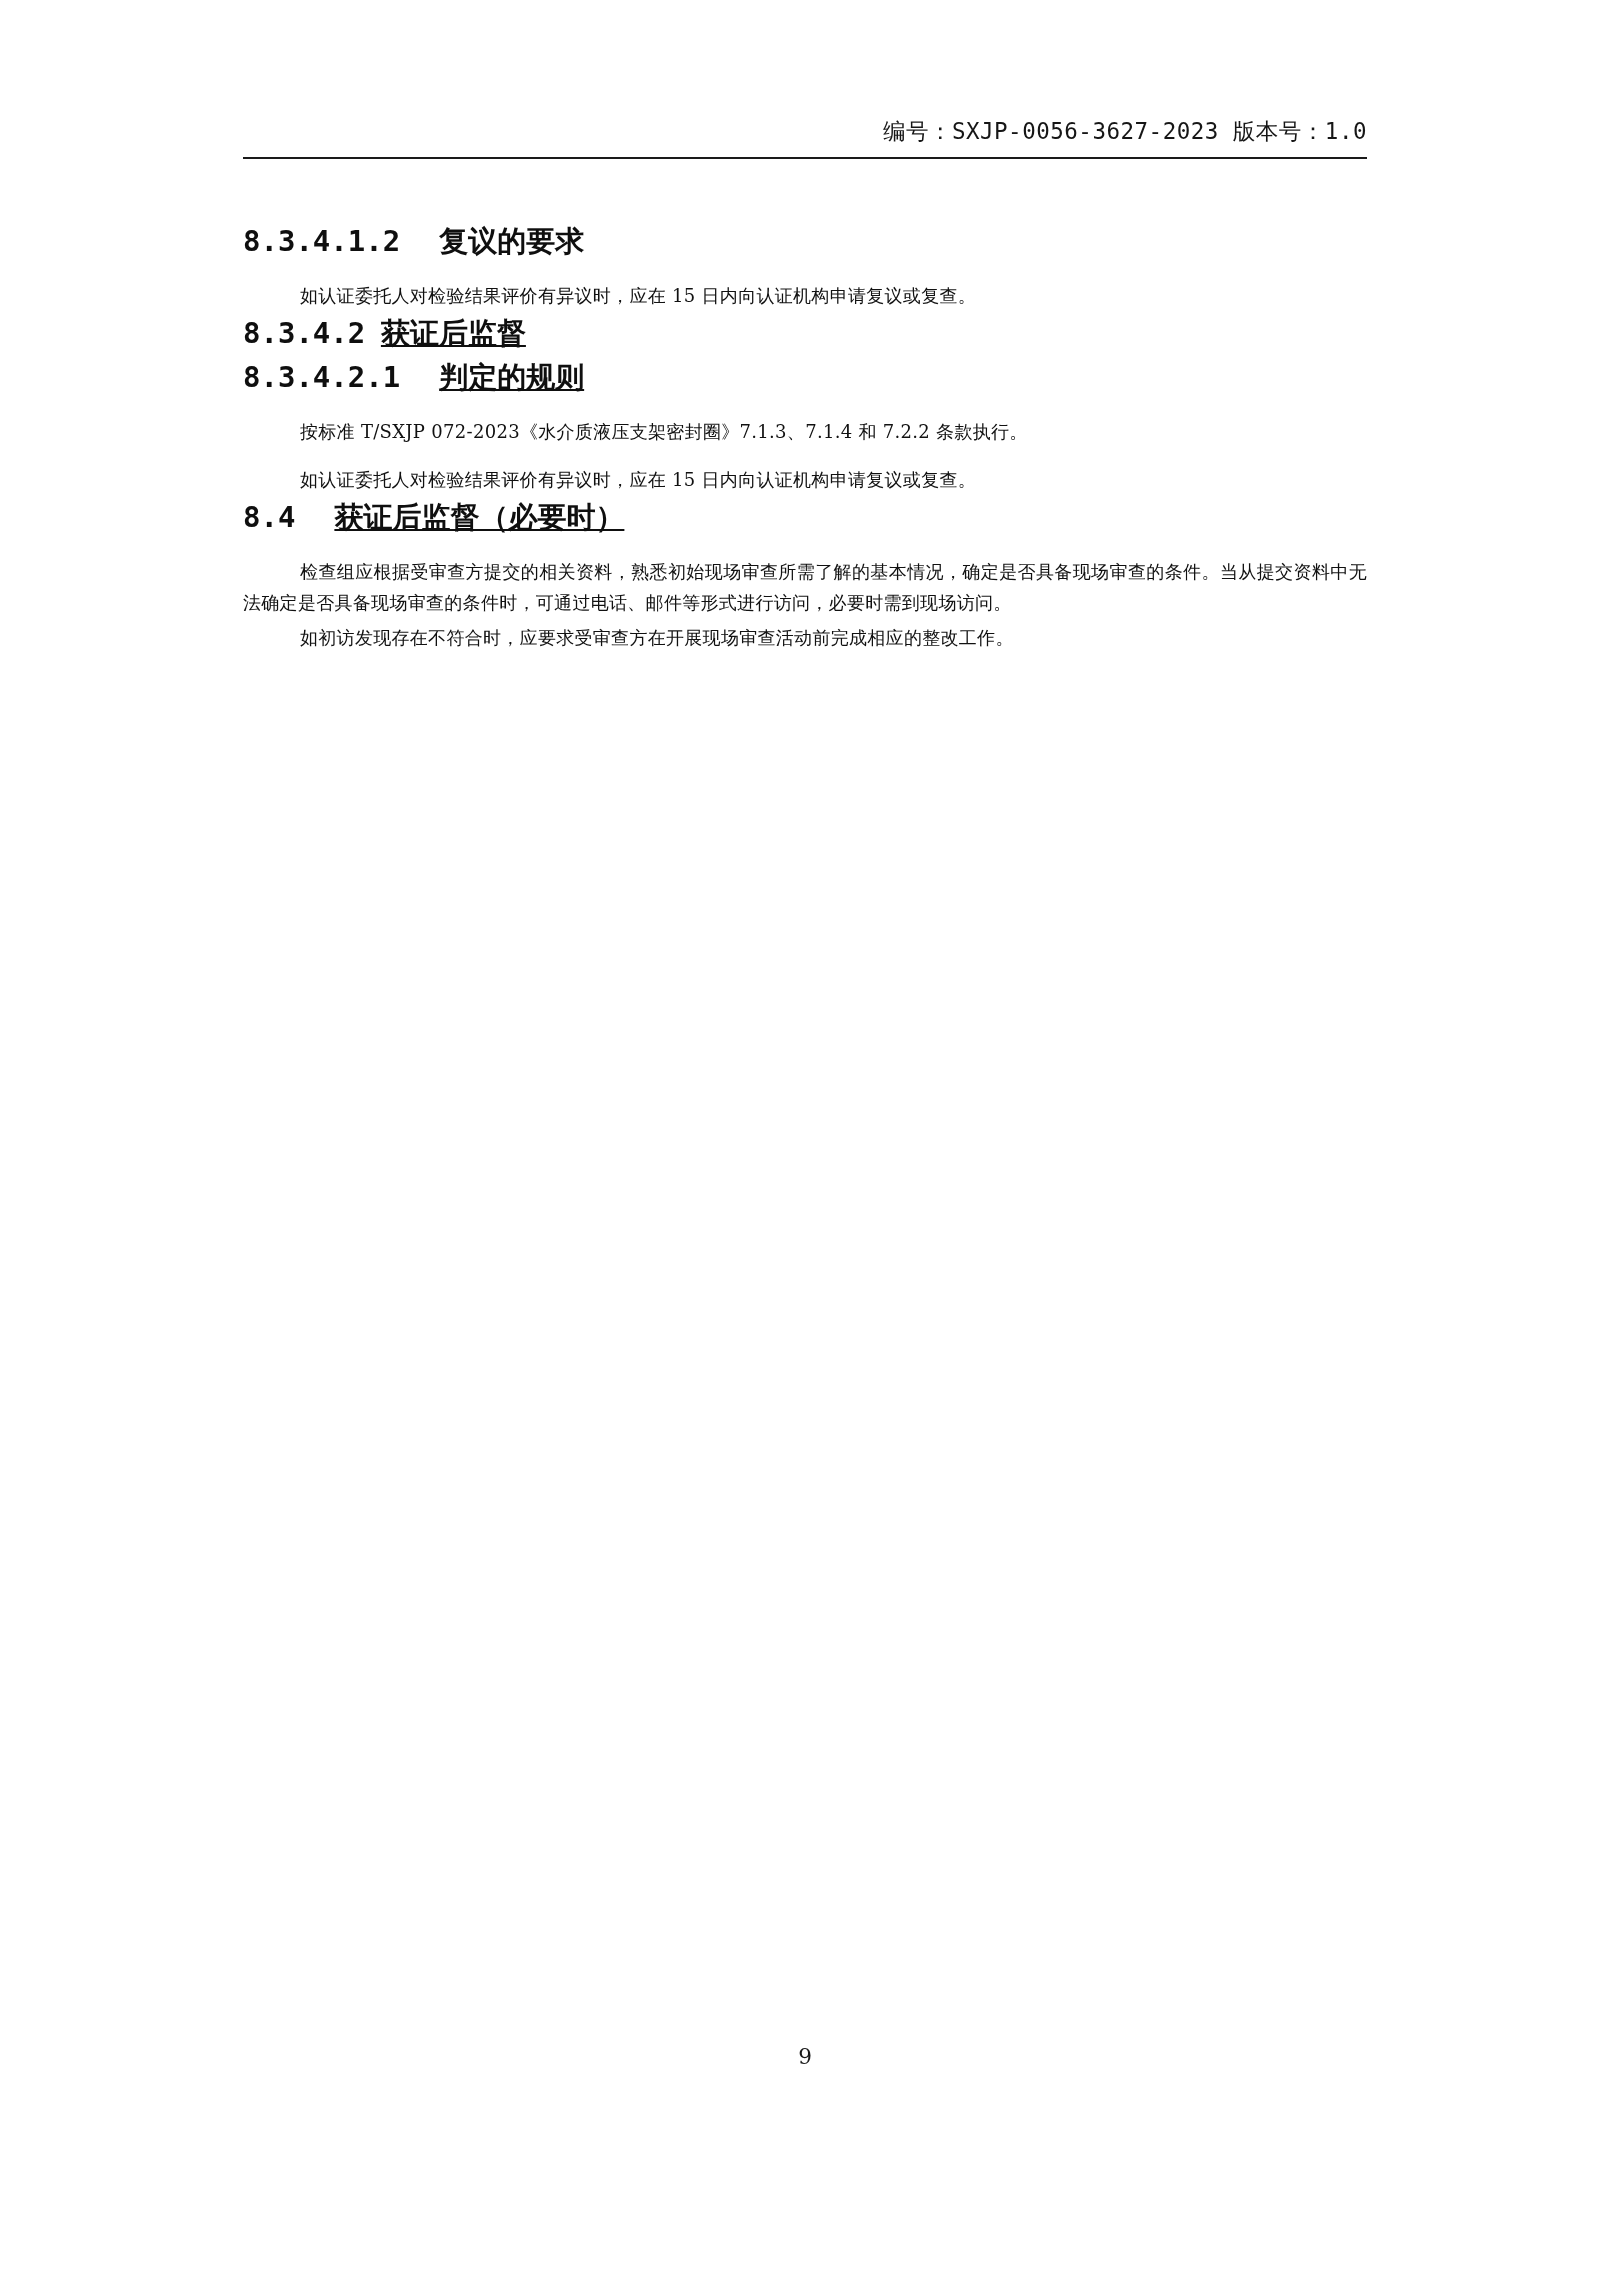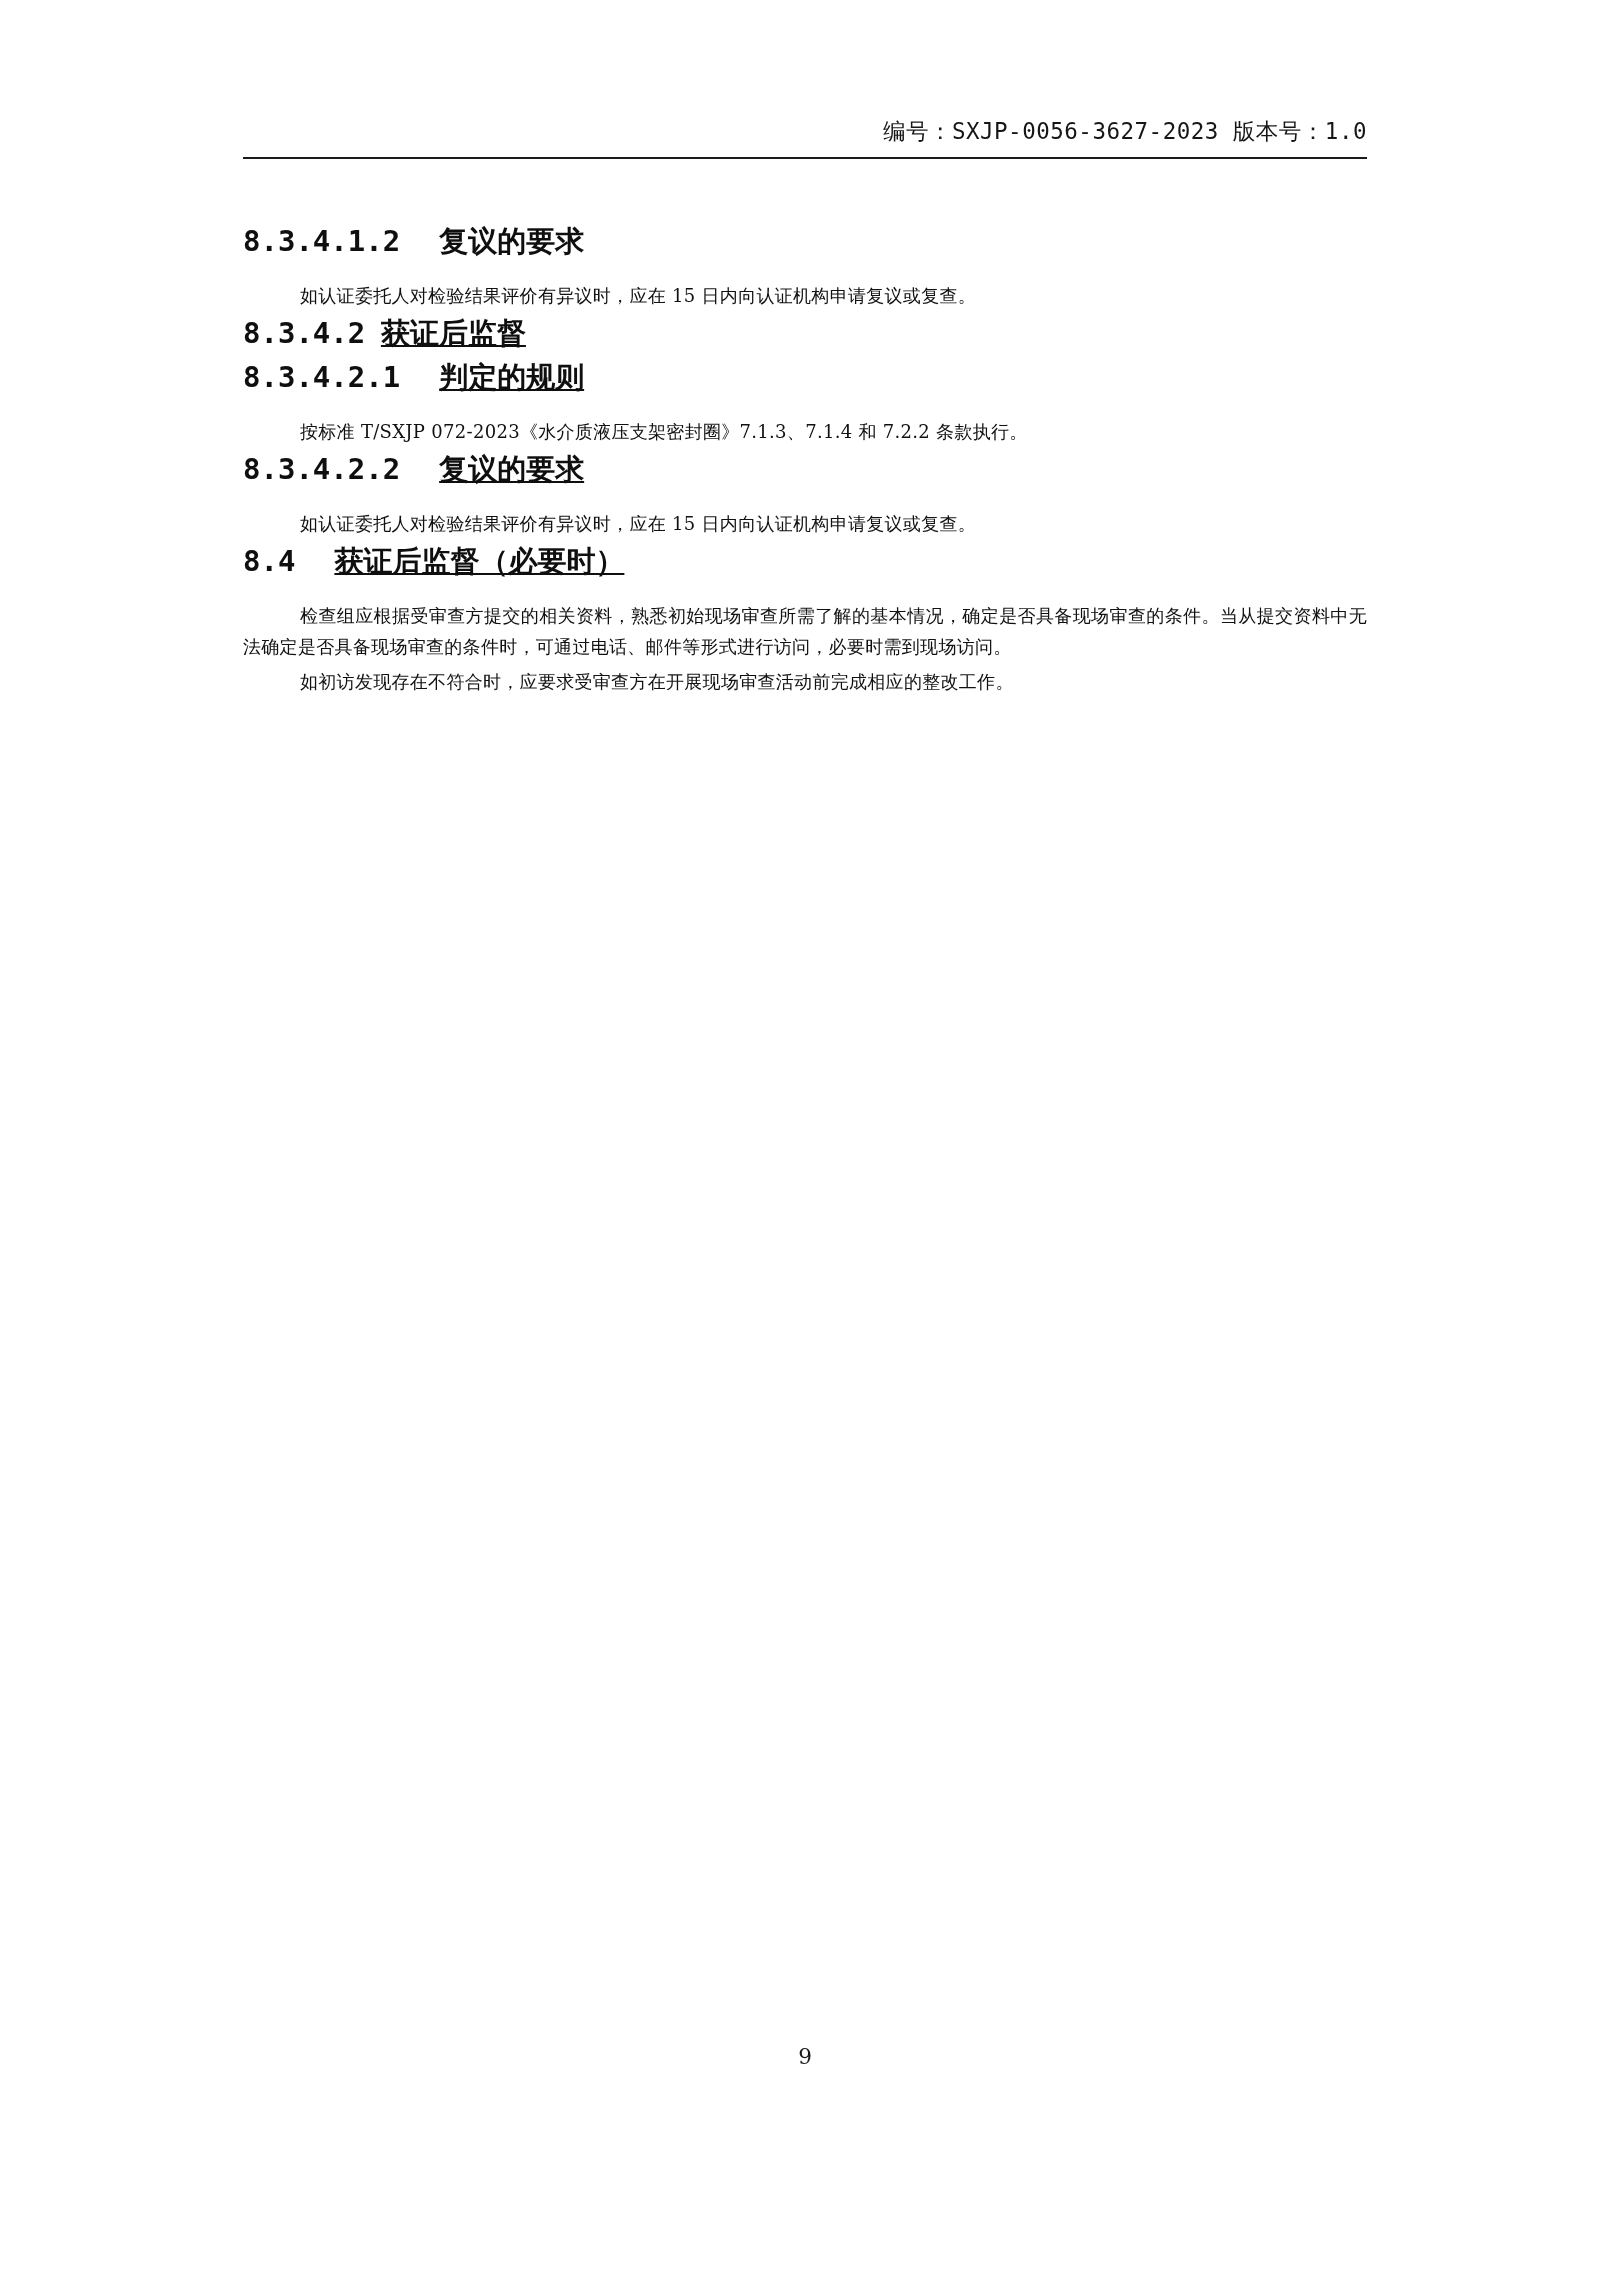--- a/index.html
+++ b/index.html
@@ -121,23 +121,20 @@
 
     <h2 class="heading heading-spacing-top">
       <span class="heading-num">8.3.4.2</span><span class="heading-gap-narrow"></span><span>获证后监督</span>
     </h2>
 
     <h2 class="heading heading-spacing-top">
       <span class="heading-num">8.3.4.2.1</span><span class="heading-gap-wide"></span><span>判定的规则</span>
     </h2>
     <p class="para">按标准 T/SXJP 072-2023《水介质液压支架密封圈》7.1.3、7.1.4 和 7.2.2 条款执行。</p>
 
-    <h2 class="heading heading-spacing-top">
-      <span class="heading-num">8.3.4.2.2</span><span class="heading-gap-wide"></span><span>复议的要求</span>
-    </h2>
     <p class="para">如认证委托人对检验结果评价有异议时，应在 15 日内向认证机构申请复议或复查。</p>
 
     <h2 class="heading heading-spacing-top">
       <span class="heading-num">8.4</span><span class="heading-gap-wide"></span><span>获证后监督（必要时）</span>
     </h2>
     <p class="para">检查组应根据受审查方提交的相关资料，熟悉初始现场审查所需了解的基本情况，确定是否具备现场审查的条件。当从提交资料中无法确定是否具备现场审查的条件时，可通过电话、邮件等形式进行访问，必要时需到现场访问。</p>
     <p class="para tight">如初访发现存在不符合时，应要求受审查方在开展现场审查活动前完成相应的整改工作。</p>
 
   </div>
 

